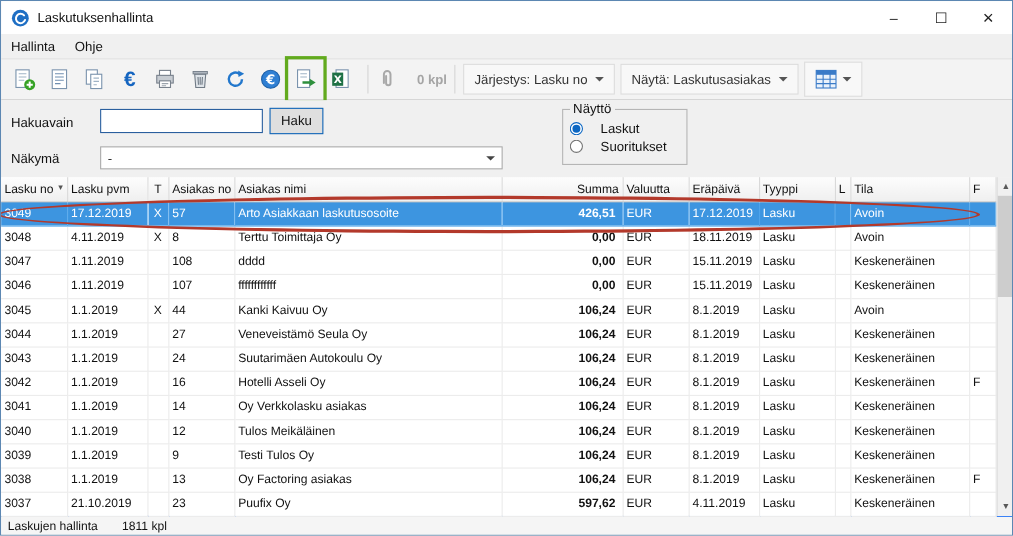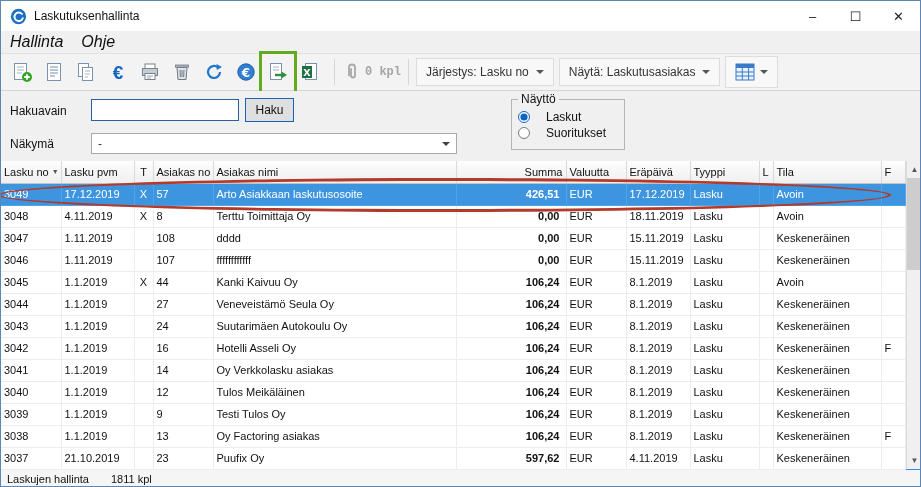--- a/index.html
+++ b/index.html
@@ -7,29 +7,29 @@
   .window { width:921px; height:487px; background:#f0f0f0; position:relative; border:1px solid #5c87b2; overflow:hidden; }
 
   
   .titlebar { height:30px; background:#ffffff; display:flex; align-items:center; padding-left:9px; }
   .app-icon { width:17px; height:17px; flex:0 0 auto; }
   .title { font-size:12px; color:#111; margin-left:7px; }
   .win-controls { margin-left:auto; display:flex; height:100%; }
   .win-btn { width:43px; display:flex; align-items:center; justify-content:center; font-size:13px; color:#222; cursor:default; }
 
   
-  .menubar { height:22px; background:#f0f0f0; display:flex; align-items:center; font-size:16px; color:#111;font-style:italic; }
+  .menubar { height:22px; background:#f0f0f0; display:flex; align-items:center; font-size:12px; color:#111; }
   .menu-item { padding:3px 9px; }
 
   
   .toolbar { height:38px; background:#f3f3f3; border-top:1px solid #e2e2e2; border-bottom:1px solid #d6d6d6; display:flex; align-items:center; padding-left:6px; }
   .tb-btn { width:30px; height:30px; margin-right:2px; display:flex; align-items:center; justify-content:center; background:transparent; border:1px solid transparent; position:relative; }
   .tb-sep { width:1px; height:26px; background:#d5d5d5; margin:0 7px; flex:0 0 auto; }
   .attach-group { display:flex; align-items:center; }
-  .attach-label { color:#a5a5a5; font-size:12px; font-weight:bold; margin-left:3px;font-family:Liberation Mono, monospace; }
+  .attach-label { color:#a5a5a5; font-size:12px; font-weight:bold; margin-left:17px; }
   .dd-btn { display:flex; align-items:center; gap:7px; font-size:12px; color:#333; padding:6px 9px; border:1px solid #dcdcdc; background:#f8f8f8; margin-right:5px; white-space:nowrap; }
   .caret { width:0; height:0; border-left:4px solid transparent; border-right:4px solid transparent; border-top:4px solid #555; }
   .euro-glyph { font-size:19px; font-weight:bold; color:#1565c0; line-height:1; }
   .export-highlight { position:absolute; left:-5px; top:-7px; right:-5px; bottom:-8px; border:3px solid #62aa1e; pointer-events:none; }
 
   
   .filter { height:70px; background:#f0f0f0; position:relative; font-size:12px; color:#111; }
   .lbl-hakuavain { position:absolute; left:9px; top:13px; }
   .search-input { position:absolute; left:90px; top:8px; width:148px; height:22px; border:1px solid #2a5f9e; background:#fff; font-family:"Liberation Sans",sans-serif; font-size:12px; padding:0 4px; }
   .haku-btn { position:absolute; left:244px; top:7px; width:49px; height:24px; background:#dfdfdf; border:1px solid #1266b8; font-family:"Liberation Sans",sans-serif; font-size:12px; color:#111; }

